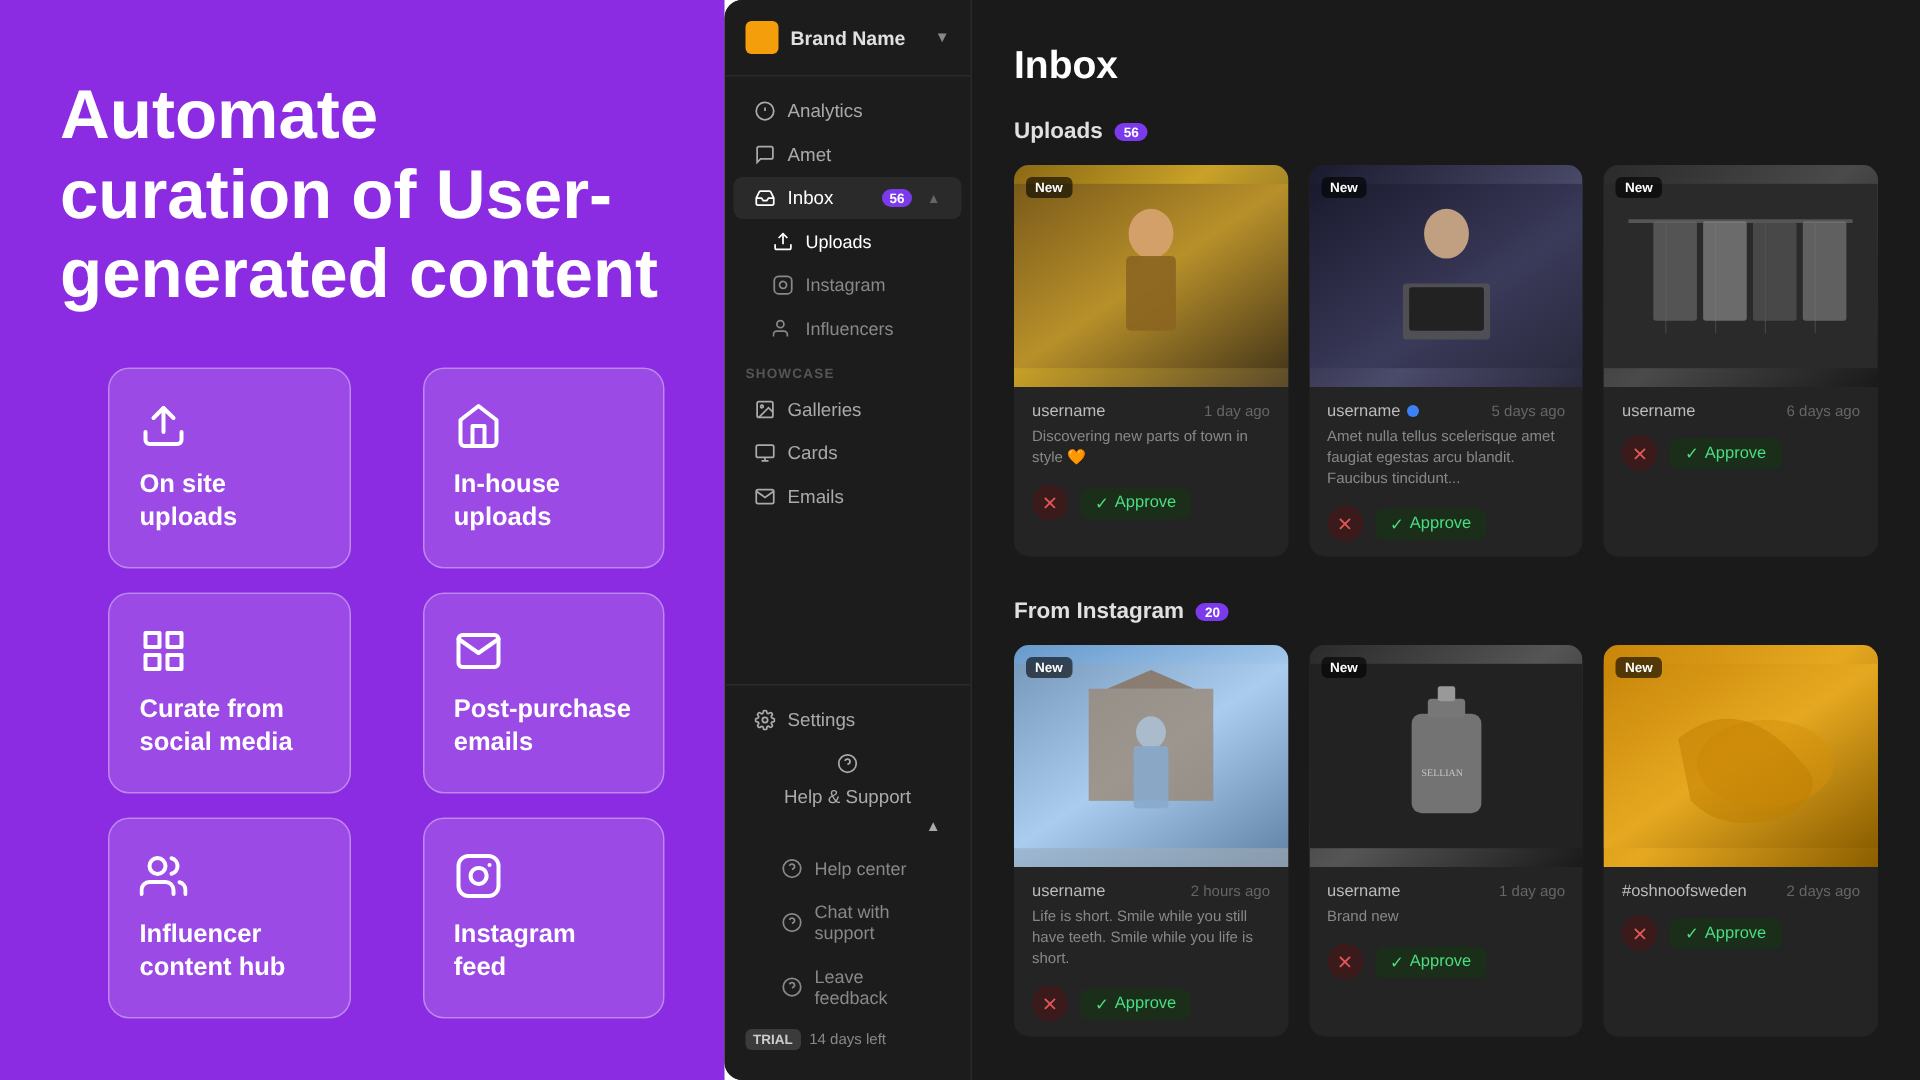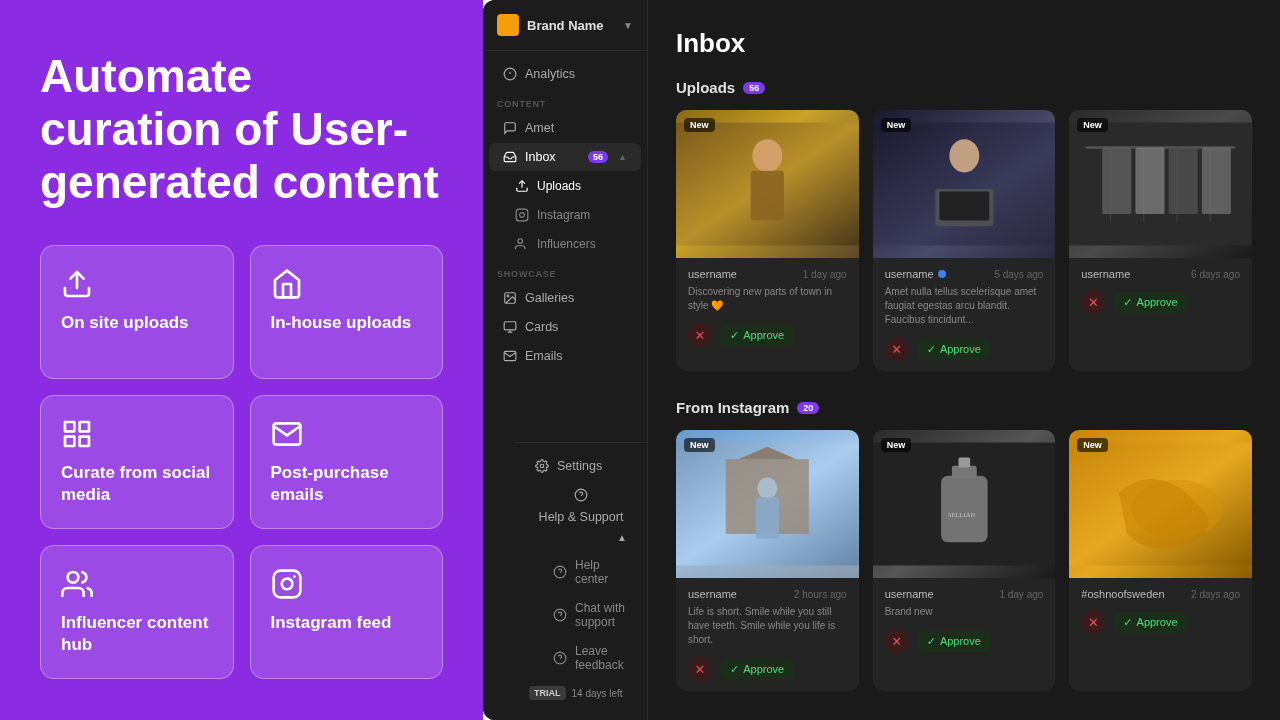--- a/index.html
+++ b/index.html
@@ -37,20 +37,21 @@
     }
     .feature-card {
       background: rgba(255,255,255,0.15);
       border: 1.5px solid rgba(255,255,255,0.35);
       border-radius: 14px;
       padding: 22px 20px;
       display: flex;
       flex-direction: column;
       gap: 12px;
       cursor: pointer;
+      margin-left: 32px;
     }
     .feature-icon {
       width: 32px;
       height: 32px;
       color: #fff;
     }
     .feature-label {
       color: #fff;
       font-size: 17px;
       font-weight: 600;
@@ -140,21 +141,20 @@
     }
     .sidebar-sub {
       padding-left: 26px;
       font-size: 12px;
       color: #888;
     }
     .sidebar-sub.active-sub { color: #fff; }
     .sidebar-footer {
       border-top: 1px solid #2a2a2a;
       padding: 8px 0 4px;
-      margin-left: 32px;
     }
     .trial-badge {
       display: flex;
       align-items: center;
       gap: 6px;
       padding: 6px 14px;
       font-size: 10px;
       color: #888;
     }
     .trial-pill {
@@ -426,21 +426,20 @@
 
       <div class="sidebar-item">
         <svg class="icon" viewBox="0 0 24 24" fill="none" stroke="currentColor" stroke-width="2">
           <circle cx="12" cy="12" r="10"></circle>
           <line x1="12" y1="8" x2="12" y2="12"></line>
           <line x1="12" y1="16" x2="12.01" y2="16"></line>
         </svg>
         <span>Analytics</span>
       </div>
 
-      <div class="sidebar-section-label">CONTENT</div>
 
       <div class="sidebar-item">
         <svg class="icon" viewBox="0 0 24 24" fill="none" stroke="currentColor" stroke-width="2">
           <path d="M21 15a2 2 0 0 1-2 2H7l-4 4V5a2 2 0 0 1 2-2h14a2 2 0 0 1 2 2z"></path>
         </svg>
         <span>Amet</span>
       </div>
 
       <div class="sidebar-item active">
         <svg class="icon" viewBox="0 0 24 24" fill="none" stroke="currentColor" stroke-width="2">

